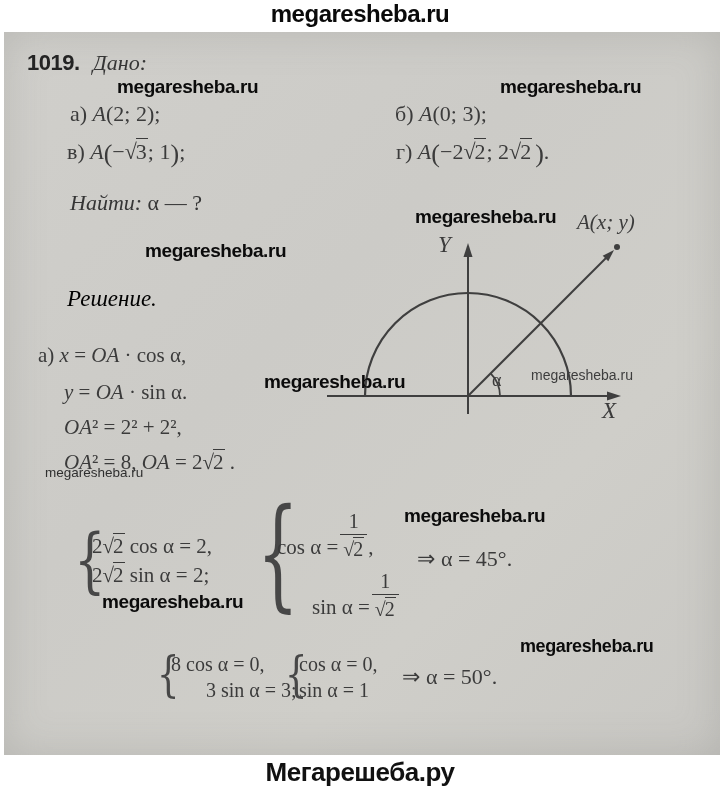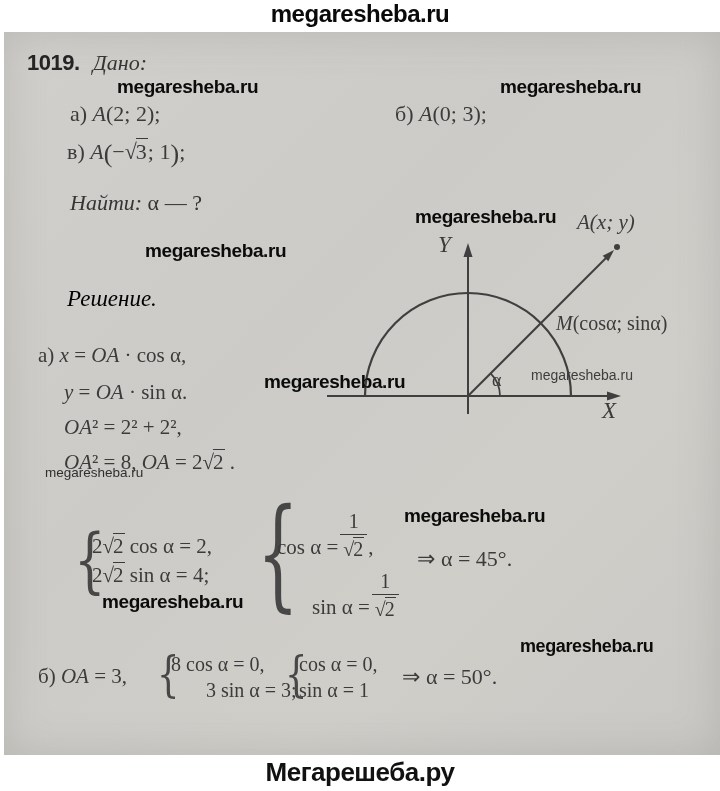--- a/index.html
+++ b/index.html
@@ -84,20 +84,23 @@
   <div class="t big" style="left:70px; top:100px;">
     <span>а) </span><span class="it">A</span><span>(2; 2);</span>
   </div>
   <div class="t big" style="left:395px; top:100px;">
     <span>б) </span><span class="it">A</span><span>(0; 3);</span>
   </div>
 
   <div class="t big" style="left:67px; top:138px;">
     <span>в) </span><span class="it">A</span><span class="lgp">(</span><span>−</span><span class="sq">√</span><span class="rd">3</span><span>; 1</span><span class="lgp">)</span><span>;</span>
   </div>
+  <div class="t big" style="left:396px; top:138px;">
+    <span>г) </span><span class="it">A</span><span class="lgp">(</span><span>−2</span><span class="sq">√</span><span class="rd">2</span><span>; 2</span><span class="sq">√</span><span class="rd">2</span><span class="lgp" style="margin-left:3px;">)</span><span>.</span>
+  </div>
 
   <div class="t big" style="left:70px; top:189px; color:#353535;">
     <span class="it">Найти:</span><span> α — ?</span>
   </div>
 
   <div class="wm" style="left:145px; top:240px;">megaresheba.ru</div>
 
   <div class="t it" style="left:67px; top:285px; font-size:23px; color:#000000;">Решение.</div>
 
   <svg class="diagram-svg" width="320" height="200" viewBox="0 0 320 200">
@@ -114,23 +117,20 @@
     <polygon points="294,20 288.3,31.3 282.7,25.7" fill="#3f3f3f"></polygon>
     <circle cx="297" cy="17" r="3" fill="#3f3f3f"></circle>
 
     <path d="M 180 166 A 32 32 0 0 0 170.6 143.4" fill="none" stroke="#3f3f3f" stroke-width="1.8"></path>
   </svg>
 
   <div class="wm" style="left:415px; top:206px;">megaresheba.ru</div>
   <div class="dlabel it" style="left:438px; top:232px; font-size:23px;">Y</div>
   <div class="dlabel it" style="left:602px; top:398px; font-size:23px;">X</div>
   <div class="dlabel it" style="left:577px; top:210px; font-size:21px;">A(x; y)</div>
-  <div class="dlabel" style="left:556px; top:312px; font-size:20px;">
-    <span class="it">M</span><span>(cosα; sinα)</span>
-  </div>
   <div class="dlabel" style="left:492px; top:370px; font-size:18px;">α</div>
   <div class="wm wm-sm" style="left:531px; top:367px;">megaresheba.ru</div>
   <div class="wm" style="left:264px; top:371px; font-size:19px;">megaresheba.ru</div>
 
   <div class="t" style="left:64px; top:379px;">
     <span class="it">y</span><span> = </span><span class="it">OA</span><span> · sin α.</span>
   </div>
   <div class="t" style="left:38px; top:342px;">
     <span>а) </span><span class="it">x</span><span> = </span><span class="it">OA</span><span> · cos α,</span>
   </div>
@@ -140,21 +140,21 @@
   <div class="t" style="left:64px; top:449px;">
     <span class="it">OA</span><span>² = 8, </span><span class="it">OA</span><span> = 2</span><span class="sq">√</span><span class="rd">2</span><span> .</span>
   </div>
   <div class="wm wm-xs" style="left:45px; top:465px;">megaresheba.ru</div>
 
   <div class="brace" style="left:74px; top:524px; font-size:62px; transform:scale(.8,1.15);">{</div>
   <div class="t" style="left:92px; top:533px;text-align:right;">
     <span>2</span><span class="sq">√</span><span class="rd">2</span><span> cos α = 2,</span>
   </div>
   <div class="t" style="left:92px; top:562px;">
-    <span>2</span><span class="sq">√</span><span class="rd">2</span><span> sin α = 4;</span>
+    <span>2</span><span class="sq">√</span><span class="rd">2</span><span> sin α = 2;</span>
   </div>
   <div class="wm" style="left:102px; top:591px;">megaresheba.ru</div>
 
   <div class="brace" style="left:257px; top:494px; font-size:106px; transform:scale(.62,1.14);">{</div>
   <div class="t fracline" style="left:277px; top:498px; height:62px;">
     <span>cos α = </span>
     <span class="frac">
       <span class="num">1</span>
       <span class="den"><span class="sq">√</span><span class="rd">2</span></span>
     </span>
@@ -164,23 +164,20 @@
     <span>sin α = </span>
     <span class="frac">
       <span class="num">1</span>
       <span class="den"><span class="sq">√</span><span class="rd">2</span></span>
     </span>
   </div>
   <div class="wm" style="left:404px; top:505px;">megaresheba.ru</div>
   <div class="t big" style="left:417px; top:545px;">⇒ α = 45°.</div>
 
   <div class="wm" style="left:520px; top:636px; font-size:18px;">megaresheba.ru</div>
-  <div class="t" style="left:38px; top:663px;">
-    <span>б) </span><span class="it">OA</span><span> = 3,</span>
-  </div>
   <div class="brace" style="left:157px; top:650px; font-size:44px; transform:scale(.8,1.12);">{</div>
   <div class="t" style="left:171px; top:652px; font-size:20px;">8 cos α = 0,</div>
   <div class="t" style="left:158px; top:678px; font-size:20px;margin-left:48px;">3 sin α = 3;</div>
   <div class="brace" style="left:285px; top:650px; font-size:44px; transform:scale(.8,1.12);">{</div>
   <div class="t" style="left:299px; top:652px; font-size:20px;">cos α = 0,</div>
   <div class="t" style="left:299px; top:678px; font-size:20px;">sin α = 1</div>
   <div class="t big" style="left:402px; top:663px;">⇒ α  = 50°.</div>
 
   <div class="ftr">
     <span>Мегарешеба.ру</span>

